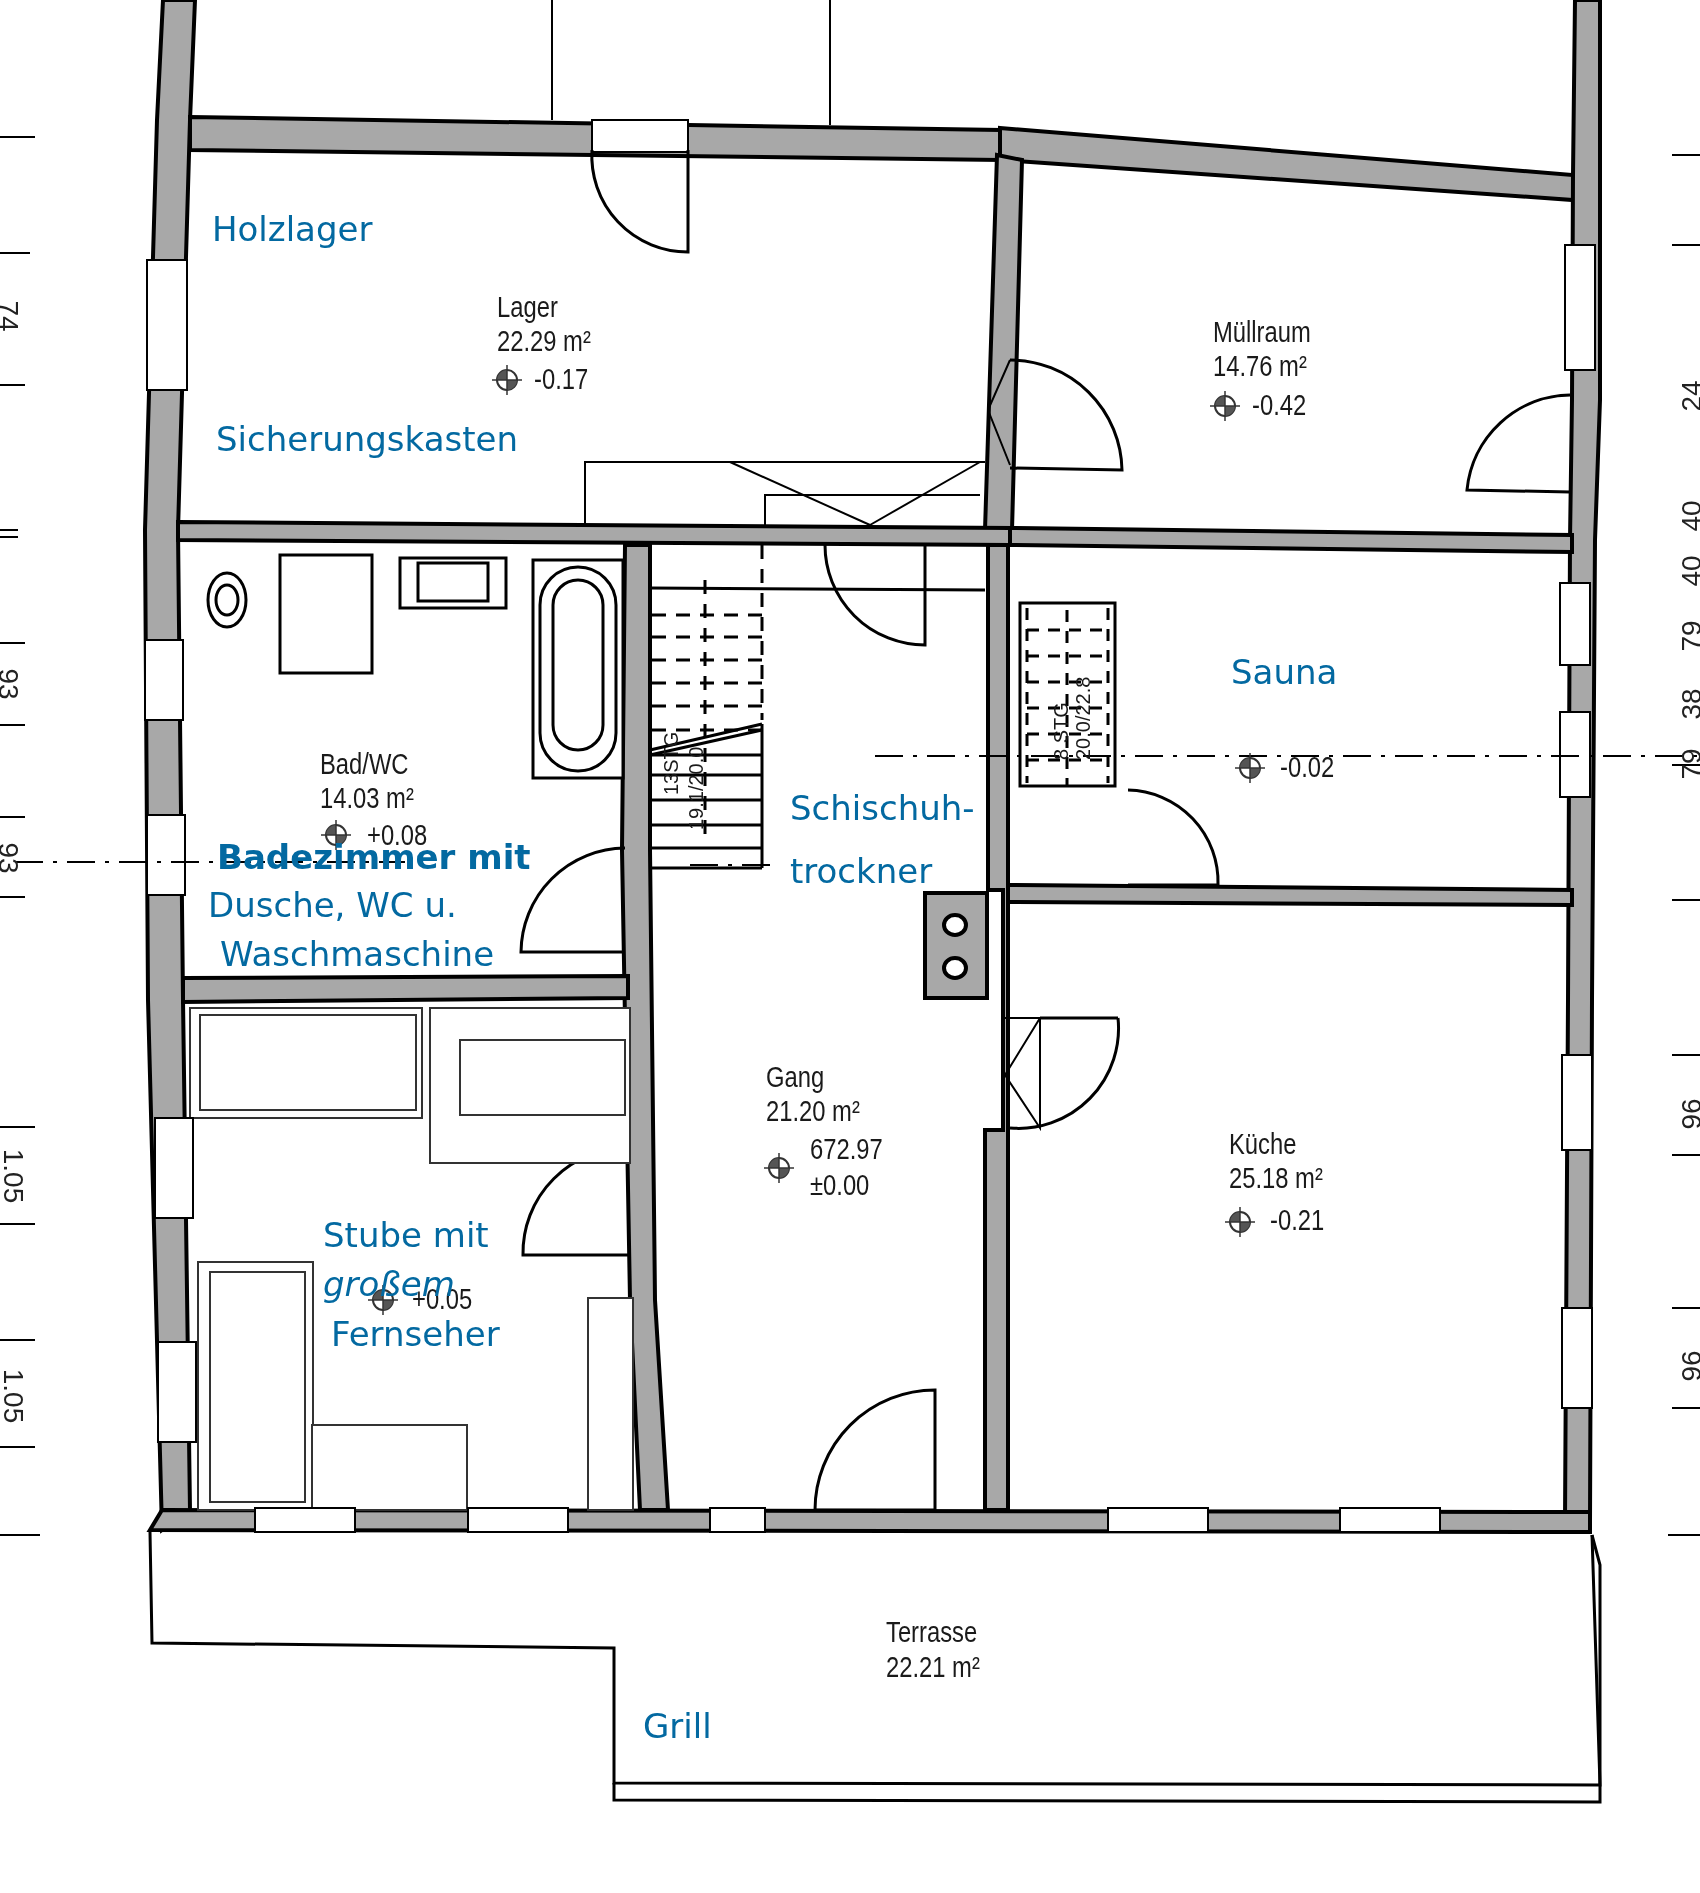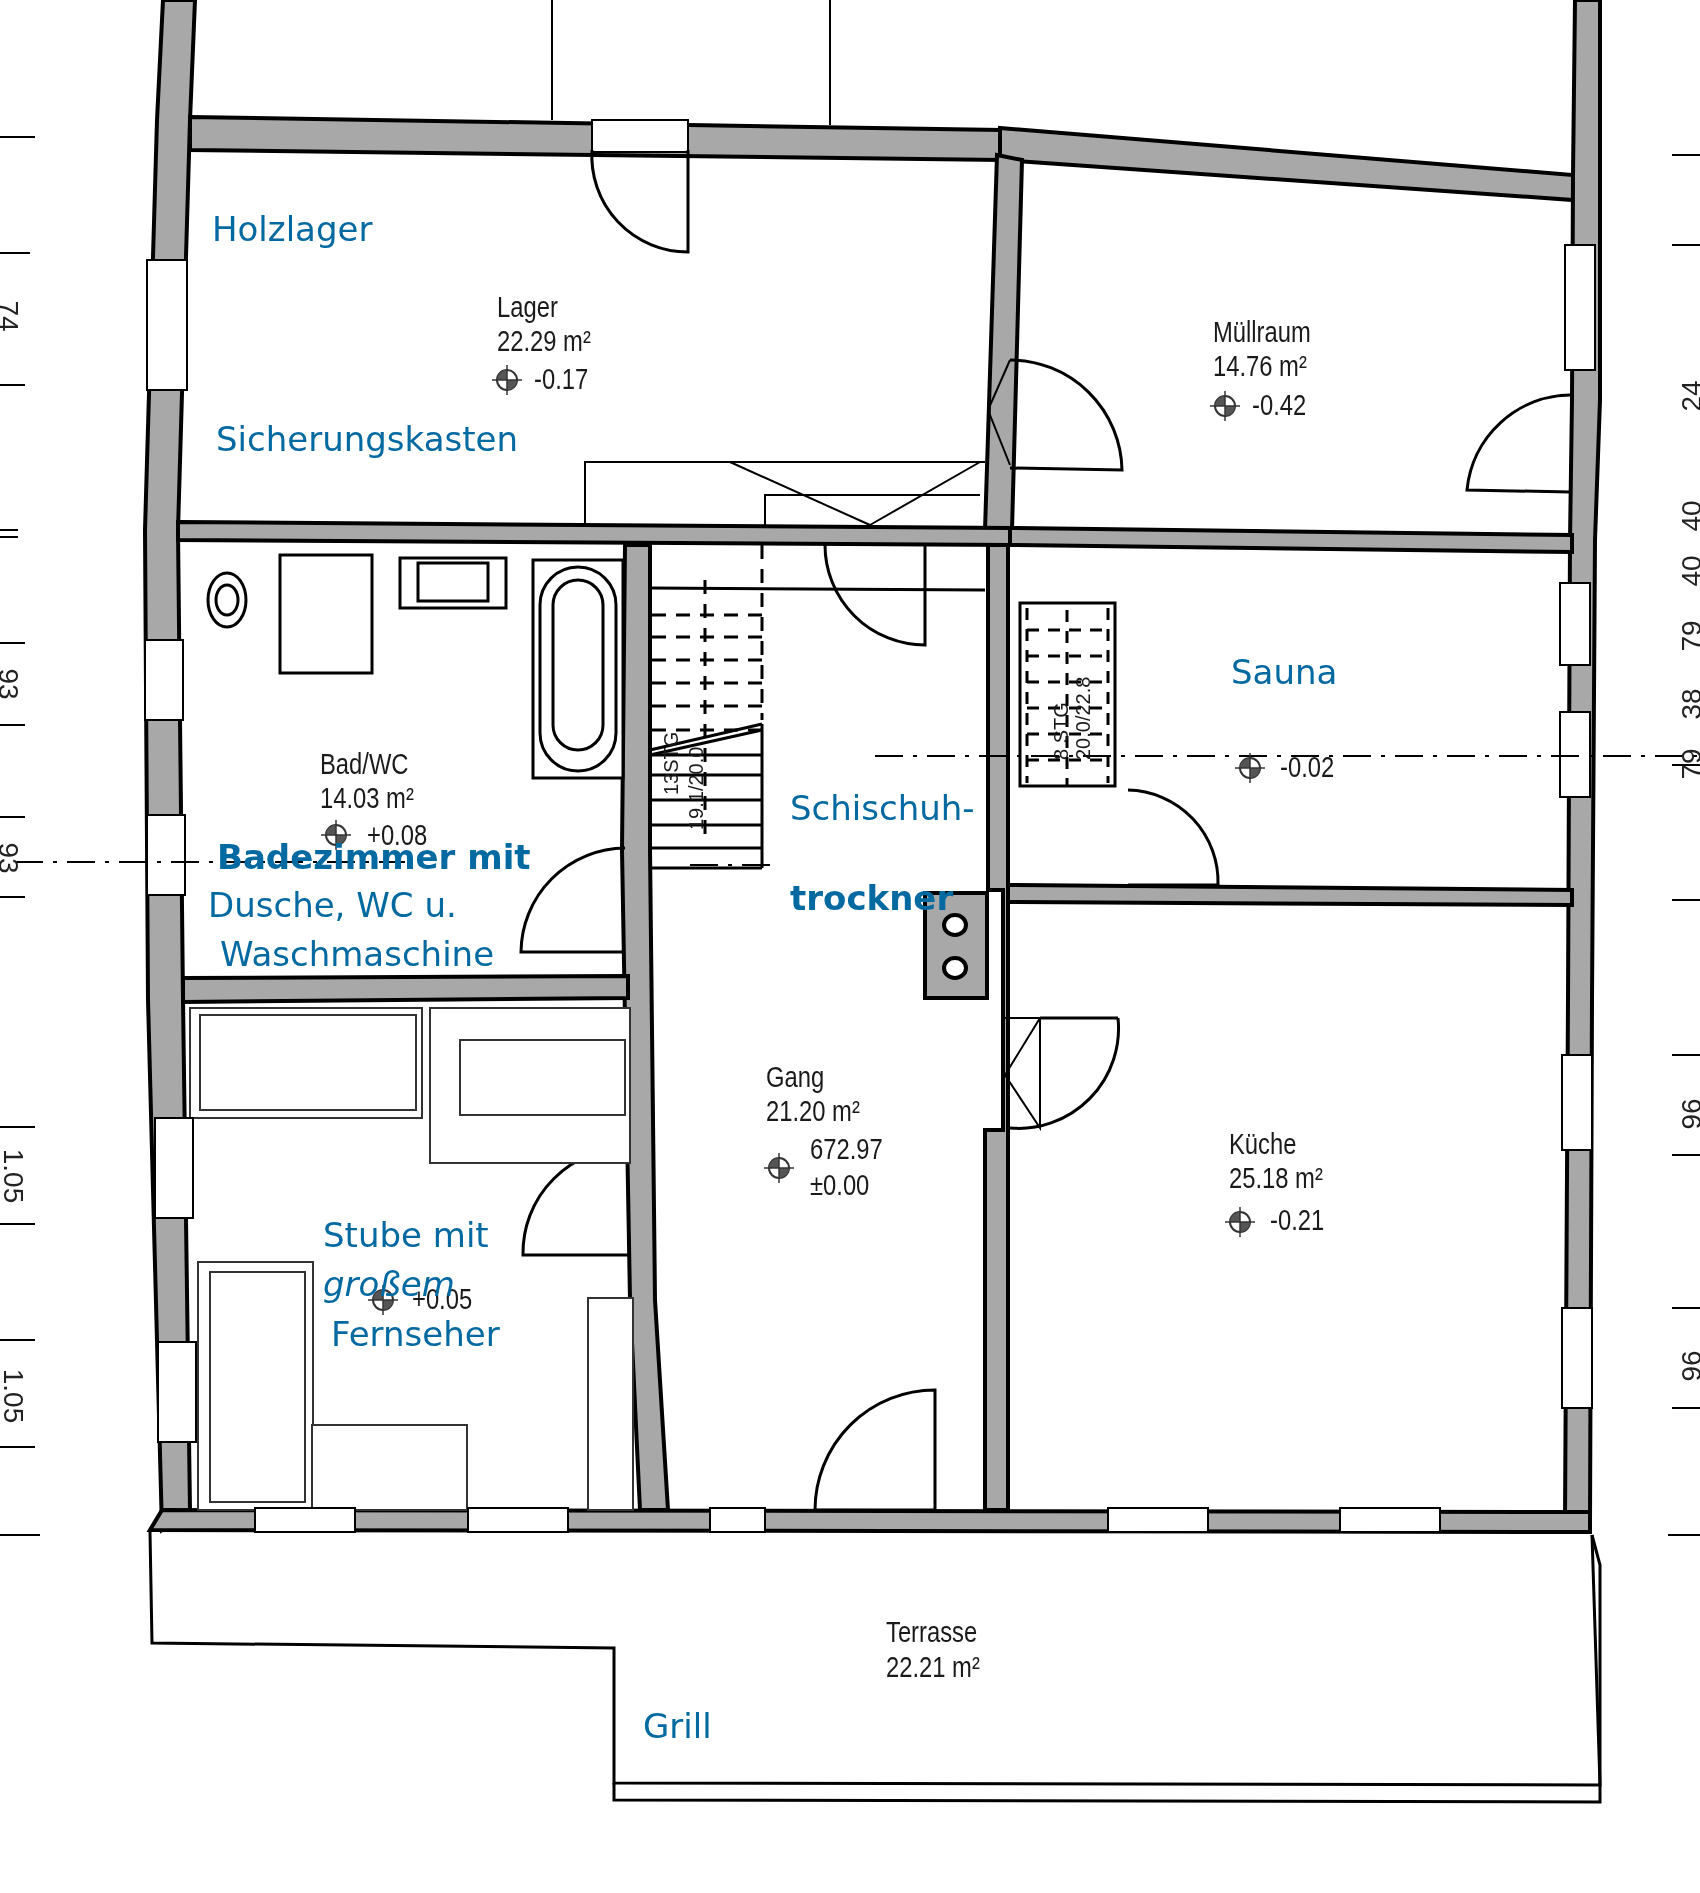--- a/index.html
+++ b/index.html
@@ -266,21 +266,21 @@
 
 <div class="lbl room-name" style="left:886px;top:1615px;">Terrasse</div>
 <div class="lbl room-area" style="left:886px;top:1650px;">22.21 m²</div>
 
 <div class="lbl note" style="left:212px;top:205px;">Holzlager</div>
 <div class="lbl note" style="left:216px;top:415px;">Sicherungskasten</div>
 <div class="lbl note" style="left:217px;top:833px;font-weight:bold;">Badezimmer mit</div>
 <div class="lbl note" style="left:208px;top:881px;">Dusche, WC u.</div>
 <div class="lbl note" style="left:220px;top:930px;">Waschmaschine</div>
 <div class="lbl note" style="left:790px;top:784px;">Schischuh-</div>
-<div class="lbl note" style="left:790px;top:874px;font-weight:bold;">trockner</div>
+<div class="lbl note" style="left:790px;top:847px;">trockner</div>
 <div class="lbl note" style="left:323px;top:1211px;">Stube mit</div>
 <div class="lbl note" style="left:323px;top:1260px;font-style:italic;">großem</div>
 <div class="lbl note" style="left:323px;top:1310px;margin-left:8px;">Fernseher</div>
 <div class="lbl note" style="left:643px;top:1702px;">Grill</div>
 
 <div class="lbl" style="left:660px;top:795px;font-size:20px;transform:rotate(-90deg);transform-origin:left top;font-family:'Liberation Sans',sans-serif;">13STG</div>
 <div class="lbl" style="left:685px;top:830px;font-size:20px;transform:rotate(-90deg);transform-origin:left top;font-family:'Liberation Sans',sans-serif;">19.1/20.0</div>
 <div class="lbl" style="left:1050px;top:760px;font-size:20px;transform:rotate(-90deg);transform-origin:left top;font-family:'Liberation Sans',sans-serif;">8 STG</div>
 <div class="lbl" style="left:1072px;top:760px;font-size:20px;transform:rotate(-90deg);transform-origin:left top;font-family:'Liberation Sans',sans-serif;">20.0/22.8</div>
 

